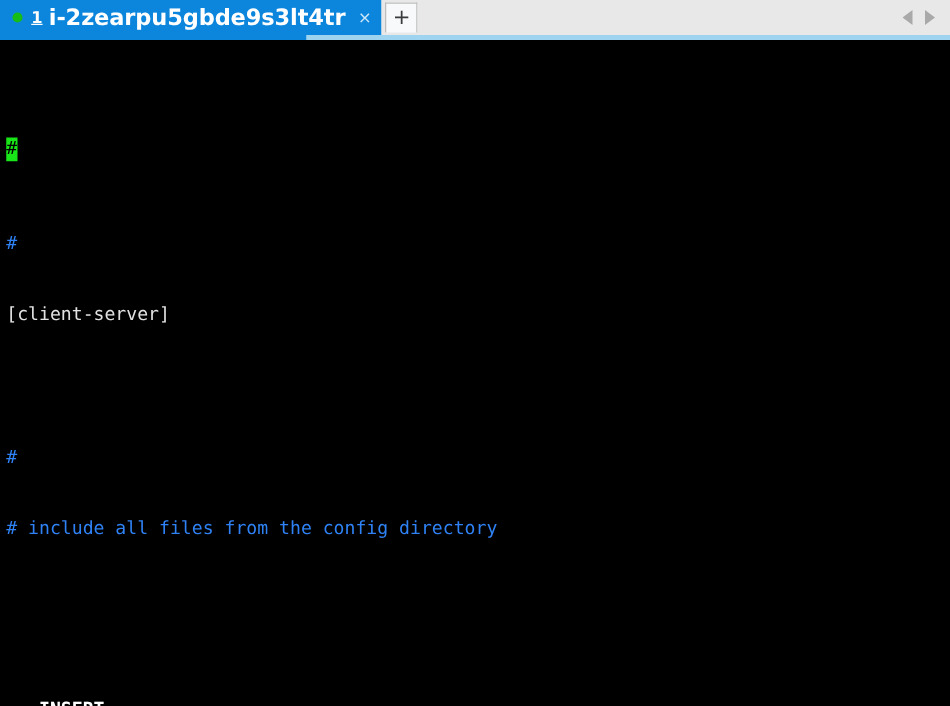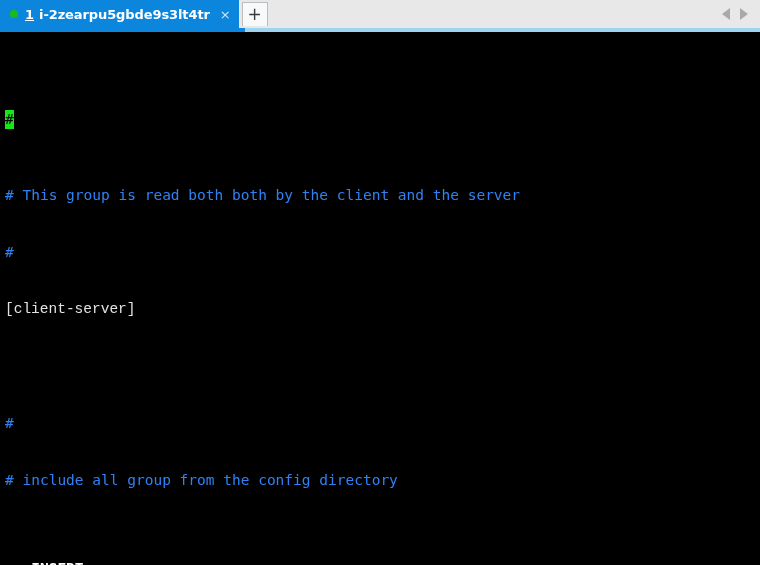--- a/index.html
+++ b/index.html
@@ -56,21 +56,21 @@
     color: #ffffff;
     font-family: "DejaVu Sans", sans-serif;
     font-size: 13px;
     font-weight: bold;
     text-decoration: underline;
     margin-right: 5px;
   }
   .tab-title {
     color: #ffffff;
     font-family: "DejaVu Sans", sans-serif;
-    font-size: 13px;
+    font-size: 18px;
     font-weight: bold;
     white-space: nowrap;
     letter-spacing: -0.1px;
   }
   .tab-close {
     color: #cfe8fa;
     font-family: "DejaVu Sans", sans-serif;
     font-size: 13px;
     margin-left: 10px;
     margin-right: 2px;
@@ -155,21 +155,21 @@
     top: 2px;
     left: 5px;
     font-family: "DejaVu Sans Mono", monospace;
     font-size: 14.5px;
     line-height: 19px;
     white-space: pre;
   }
   .row { height: 19px; white-space: pre; }
 
   .c-comment { color: #2f82f5; }
-  .c-text    { color: #e2e2e2; font-family: Liberation Mono, monospace; }
+  .c-text    { color: #e2e2e2; }
 
   .cursor {
     background: #19e619;
     color: #000000;
     display: inline-block;
     width: 9px;
   }
 
   
   .statusline {
@@ -217,26 +217,25 @@
   <div class="accent-bar"></div>
   <div class="accent-bar-active"></div>
 
   <div class="terminal">
 
     <div class="screen">
 
       
       <div class="row"><span class="cursor">#</span></div>
 
-      <div class="row c-comment"># This group is read both both by the client and the server</div>
       <div class="row c-comment">#</div>
       <div class="row c-text">[client-server]</div>
       <div class="row"></div>
       <div class="row c-comment">#</div>
-      <div class="row c-comment"># include all group from the config directory</div>
+      <div class="row c-comment"># include all files from the config directory</div>
       
       
       
       
 
       
       
     </div>
 
     <div class="statusline">

